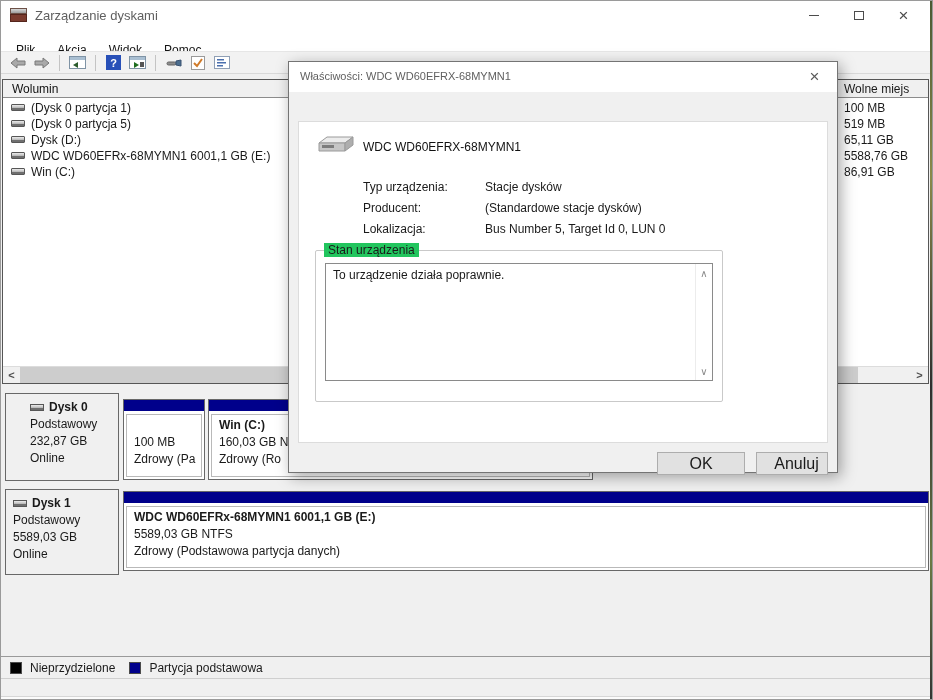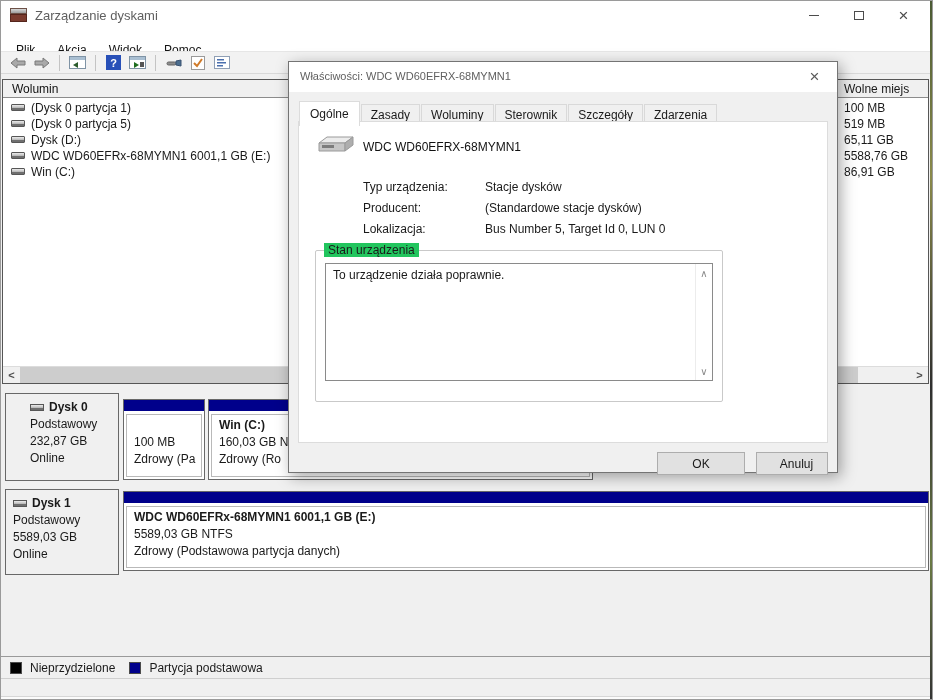--- a/index.html
+++ b/index.html
@@ -97,21 +97,21 @@
   .groupbox { position:absolute; left:16px; top:128px; width:408px; height:152px;
               border:1px solid #c9c9c9; border-radius:2px; }
   .gb-title { position:absolute; left:8px; top:-8px; background:#22c55e; padding:0 4px; }
   .gb-text { position:absolute; left:9px; top:12px; width:388px; height:118px;
              border:1px solid #8a8a8a; background:#fff; }
   .gb-line { position:absolute; left:7px; top:4px; white-space:nowrap;text-align:right; }
   .gb-scroll { position:absolute; right:0; top:0; width:17px; height:100%; border-left:1px solid #ececec; }
   .gb-arrow { position:absolute; left:0; width:16px; height:16px; display:flex; align-items:center;
               justify-content:center; color:#8a8a8a; font-size:10px; }
   .btn { position:absolute; height:23px; background:#e1e1e1; border:1px solid #adadad;
-         font-size:12px; display:flex; align-items:center; justify-content:center; color:#1a1a1a; }
+         font-size:16px; display:flex; align-items:center; justify-content:center; color:#1a1a1a; }
 </style>
 </head>
 <body>
 
 <div id="app">
 
   <div class="abs titlebar">
     <div class="abs app-icon">
       <span class="top"></span>
       <span class="bot"></span>
@@ -277,28 +277,20 @@
   <div class="abs statusbar"></div>
   <div class="abs bottom-strip"></div>
   <div class="abs desktop-strip"></div>
 
   <div class="abs dialog">
     <div class="dlg-titlebar">
       <span class="dlg-title">Właściwości: WDC WD60EFRX-68MYMN1</span>
       <div class="dlg-close">
           <span>×</span>
         </div>
-    </div>
-    <div class="dlg-tabs">
-      <span class="tab active">Ogólne</span>
-      <span class="tab">Zasady</span>
-      <span class="tab">Woluminy</span>
-      <span class="tab">Sterownik</span>
-      <span class="tab">Szczegóły</span>
-      <span class="tab">Zdarzenia</span>
     </div>
 
     <div class="dlg-page">
       <div class="abs" style="left:16px; top:13px;">
         <svg width="40" height="26" viewBox="0 0 40 26">
             <polygon points="4,8 30,8 38,2 12,2" fill="#ececec" stroke="#9a9a9a"></polygon>
             <polygon points="4,8 30,8 30,16 4,16" fill="#c6c6c6" stroke="#9a9a9a"></polygon>
             <polygon points="30,8 38,2 38,10 30,16" fill="#aeaeae" stroke="#9a9a9a"></polygon>
             <rect x="7" y="10" width="12" height="3" fill="#7c7c7c"></rect>
           </svg>

